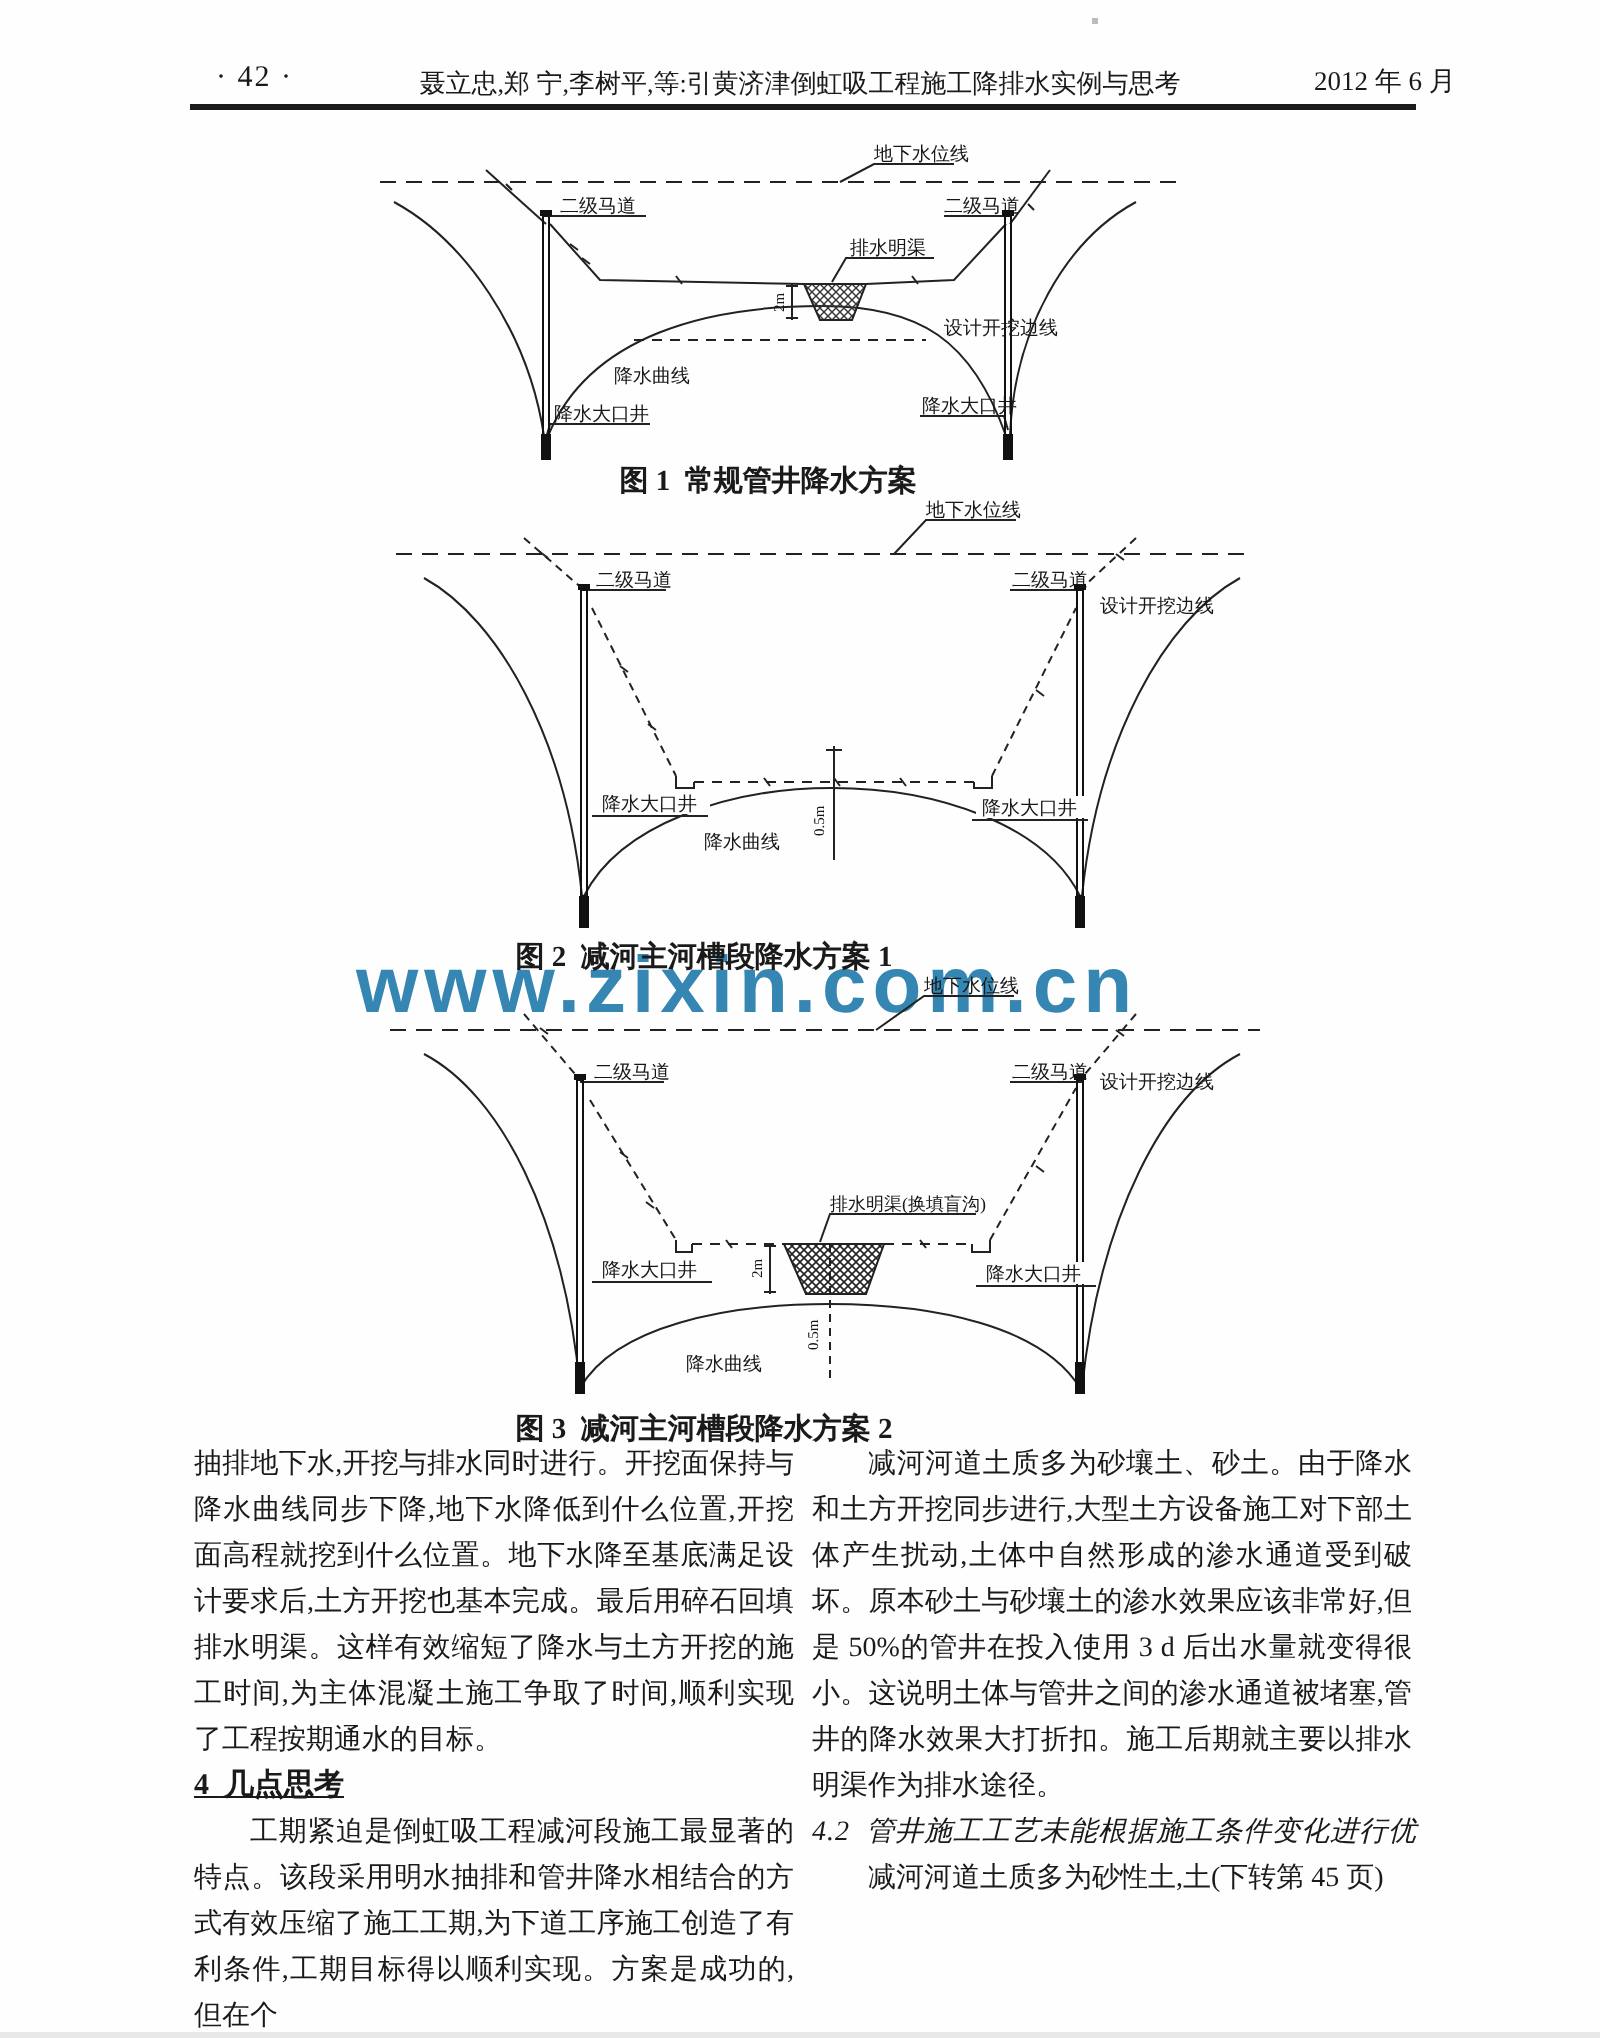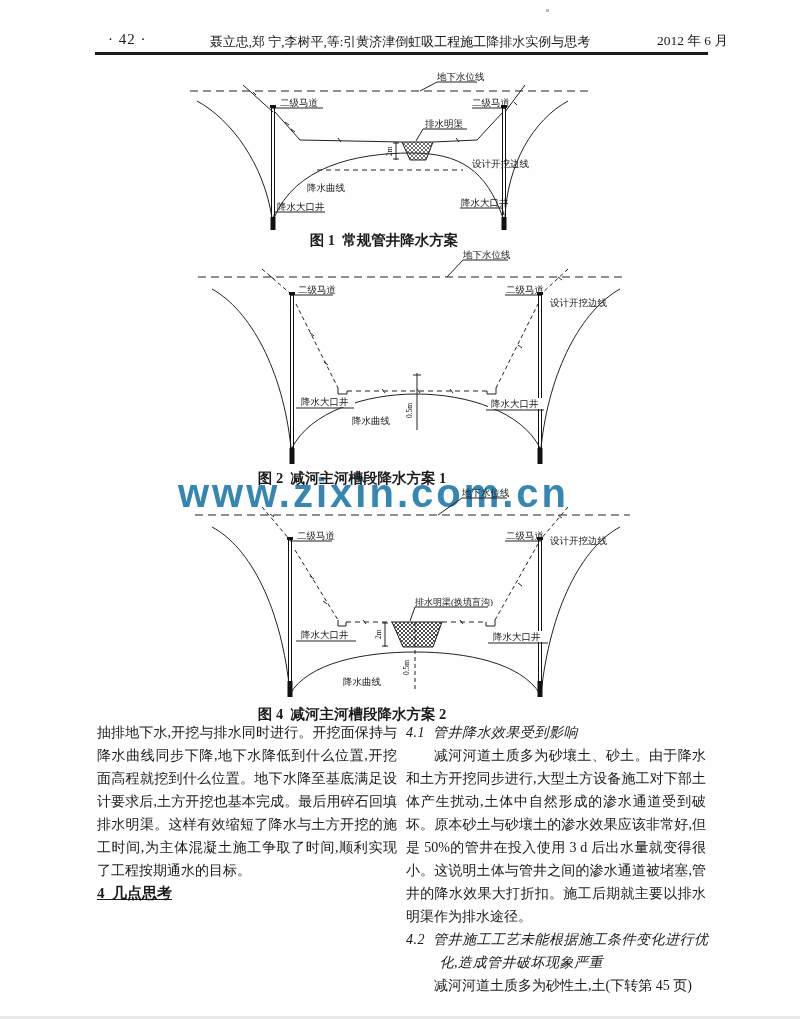--- a/index.html
+++ b/index.html
@@ -189,28 +189,27 @@
       <text x="386" y="56">二级马道</text>
       <text x="430" y="61">设计开挖边线</text>
       <text x="295" y="122" font-size="9">排水明渠(换填盲沟)</text>
       <text x="181" y="155">降水大口井</text>
       <text x="373" y="157">降水大口井</text>
       <text x="223" y="202">降水曲线</text>
       <text x="261" y="156" font-size="7.5" transform="rotate(-90 261 156)">2m</text>
       <text x="289" y="192" font-size="7.5" transform="rotate(-90 289 192)">0.5m</text>
     </g>
   </svg>
-  <div class="cap" style="left:352px;top:705px">图 4  减河主河槽段降水方案 2</div>
+  <div class="cap" style="left:352px;top:705px">图 3  减河主河槽段降水方案 2</div>
 
   <div class="col col-left">
     <p>抽排地下水,开挖与排水同时进行。开挖面保持与降水曲线同步下降,地下水降低到什么位置,开挖面高程就挖到什么位置。地下水降至基底满足设计要求后,土方开挖也基本完成。最后用碎石回填排水明渠。这样有效缩短了降水与土方开挖的施工时间,为主体混凝土施工争取了时间,顺利实现了工程按期通水的目标。</p>
     <p class="h-num">4  几点思考</p>
+    <p class="indent">工期紧迫是倒虹吸工程减河段施工最显著的特点。该段采用明水抽排和管井降水相结合的方式有效压缩了施工工期,为下道工序施工创造了有利条件,工期目标得以顺利实现。方案是成功的,但在个</p>
   </div>
 
   <div class="col col-right">
-    <p class="h-kai">4.1  管井降水效果受到影响</p>
     <p class="indent">减河河道土质多为砂壤土、砂土。由于降水和土方开挖同步进行,大型土方设备施工对下部土体产生扰动,土体中自然形成的渗水通道受到破坏。原本砂土与砂壤土的渗水效果应该非常好,但是 50%的管井在投入使用 3 d 后出水量就变得很小。这说明土体与管井之间的渗水通道被堵塞,管井的降水效果大打折扣。施工后期就主要以排水明渠作为排水途径。</p>
     <p class="h-kai">4.2  管井施工工艺未能根据施工条件变化进行优</p>
-    <p class="h-kai2">化,造成管井破坏现象严重</p>
     <p class="indent">减河河道土质多为砂性土,土(下转第 45 页)</p>
   </div>
 
 </div>
 
 </body></html>

